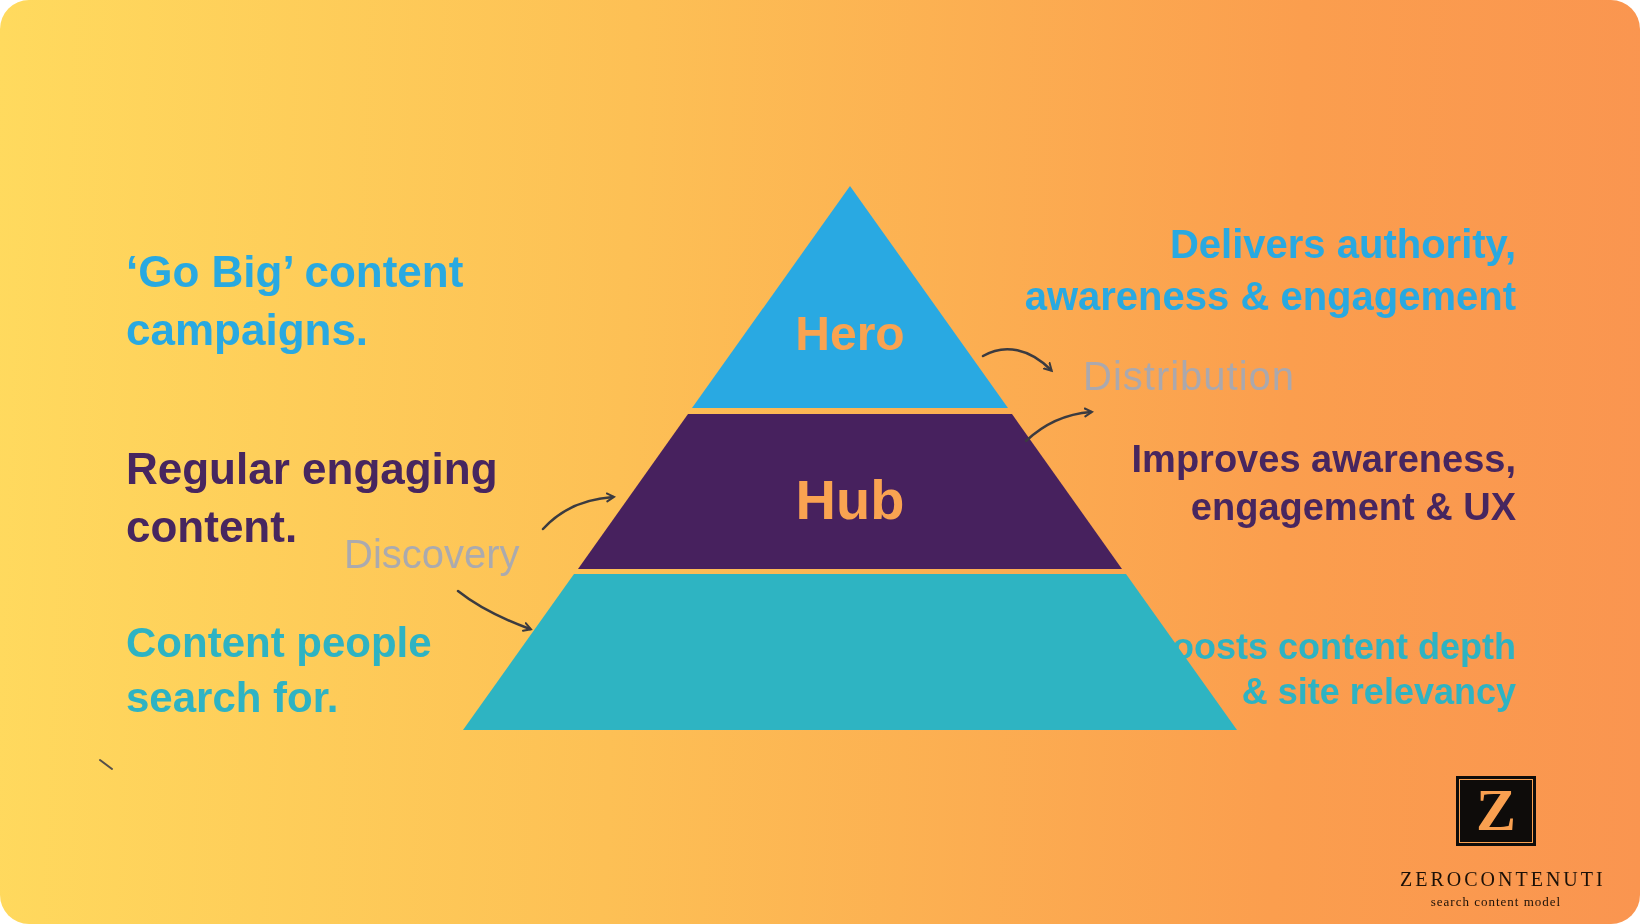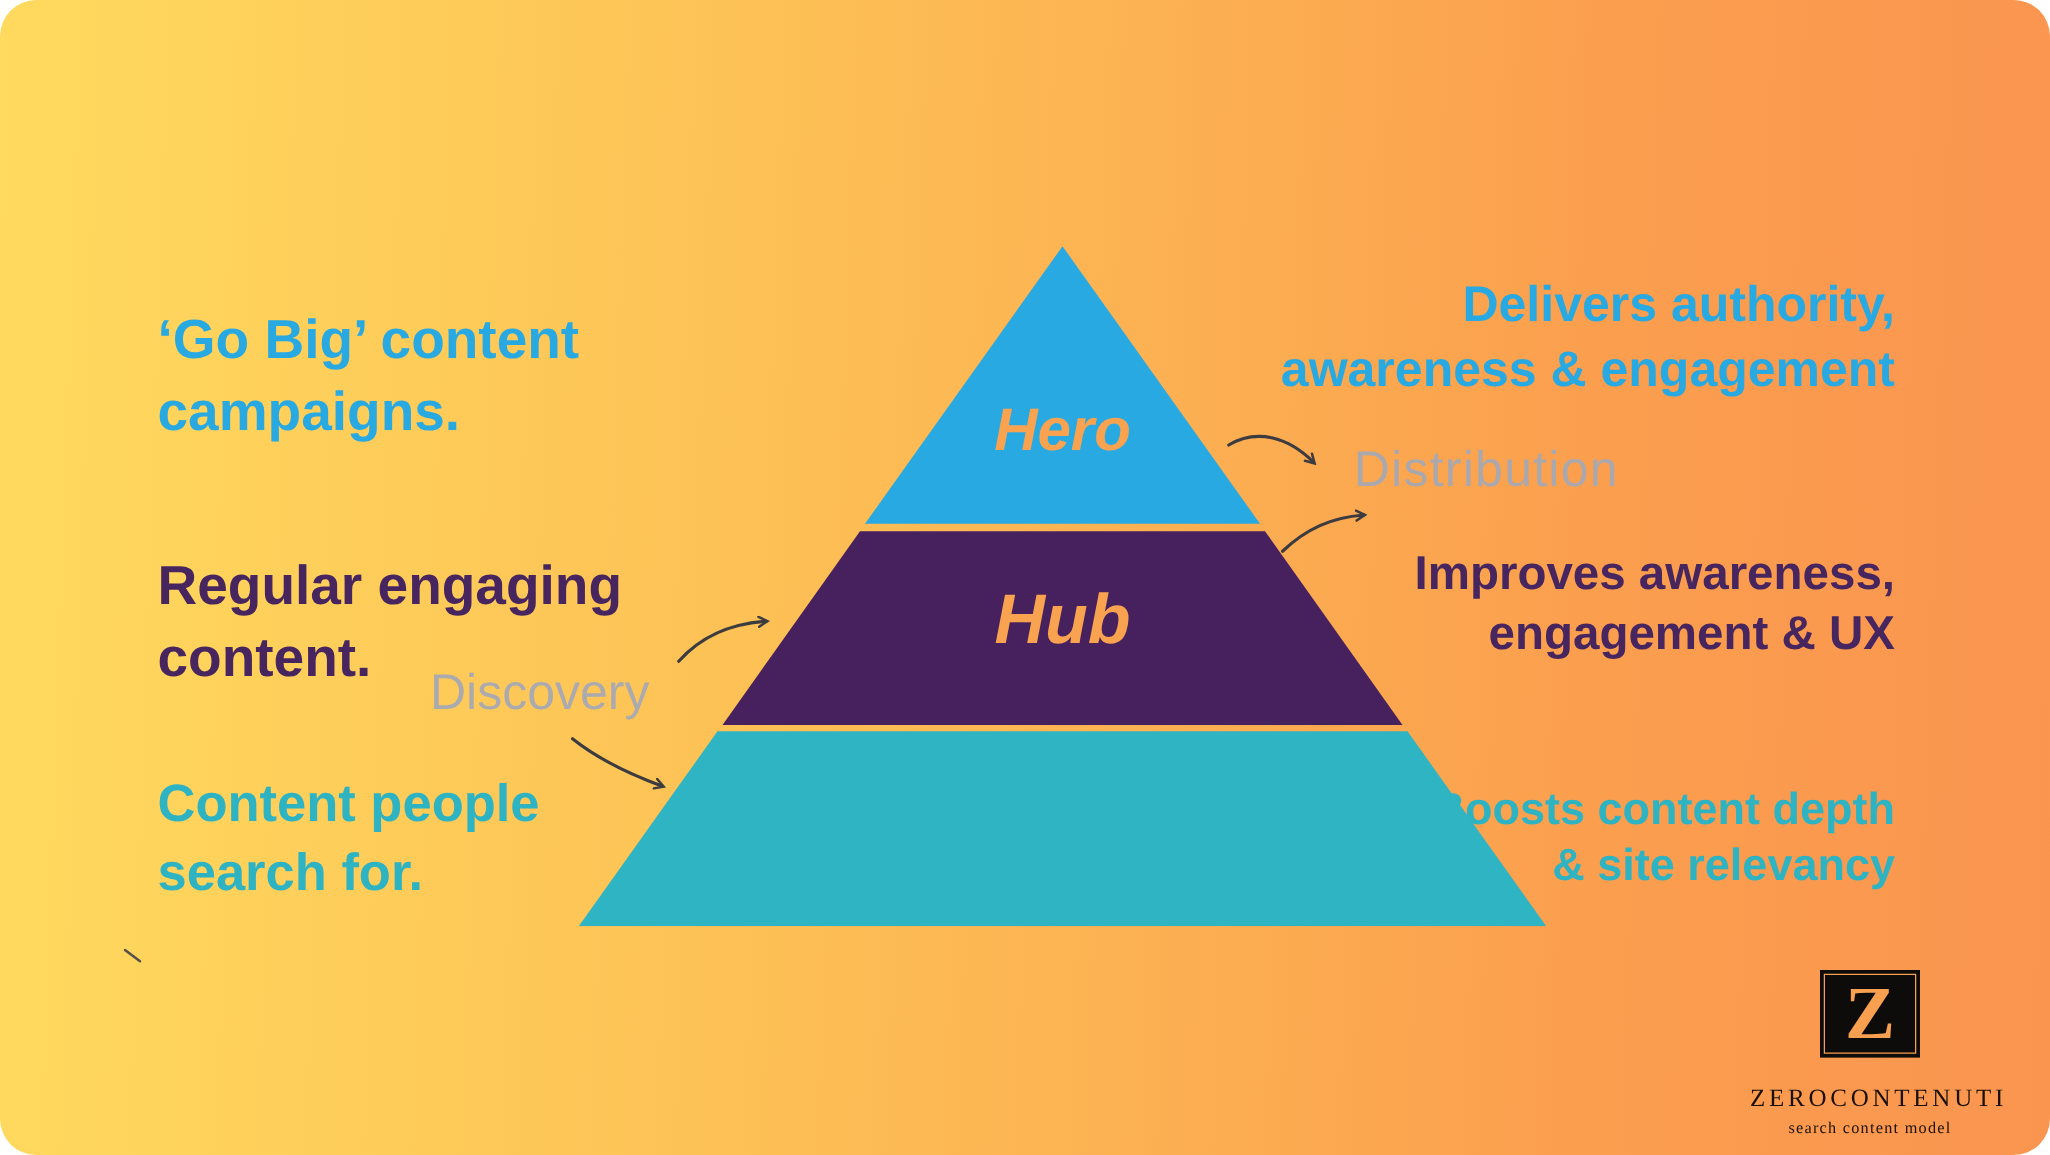--- a/index.html
+++ b/index.html
@@ -8,21 +8,21 @@
     font-family: "Liberation Sans", sans-serif;
     position: relative;
   }
   .canvas {
     position: absolute; inset: 0;
     background: linear-gradient(92deg, #FFDA5E 0%, #FDC055 38%, #FB9E4E 78%, #FA9550 100%);
     border-radius: 29px;
   }
   
   .pyramid {
-    position: absolute; left: 463px; top: 197px; width: 774px; height: 544px; font-style: italic;
+    position: absolute; left: 463px; top: 186px; width: 774px; height: 544px;
   }
   .pyramid svg { position: absolute; inset: 0; }
   .pyr-label {
     position: absolute; left: 0; width: 100%; text-align: center;
     font-weight: bold; line-height: 1;
   }
   .pyr-label.hero    { top: 124px; font-size: 48px; }
   .pyr-label.hub     { top: 270px; font-size: 56px; }
   .pyr-label.hygiene { top: 406px; font-size: 58px; }
   
@@ -86,21 +86,21 @@
   <div class="note note-right boosts" style="color: rgb(46, 179, 195);">Boosts content depth
 &amp; site relevancy</div>
 
   <div class="pyramid">
     <svg width="774" height="544" viewBox="0 0 774 544">
       <polygon points="387,0 545,222 229,222" fill="#29A9E2"></polygon>
       <polygon points="225,228 549,228 659,383 115,383" fill="#47215E"></polygon>
       <polygon points="111,388 663,388 774,544 0,544" fill="#2EB4C2"></polygon>
     </svg>
     <div class="pyr-label hero" style="color: rgb(249, 163, 81);">Hero</div>
-    <div class="pyr-label hub" style="color: rgb(249, 163, 81);">Hub</div>
+    <div class="pyr-label hub" style="color: rgb(249, 163, 81); margin-top: 16px;">Hub</div>
   </div>
 
   <svg class="arrows" width="1640" height="924" viewBox="0 0 1640 924">
     <defs>
       <marker id="ah" markerWidth="12" markerHeight="12" refX="7" refY="5" orient="auto" markerUnits="userSpaceOnUse">
         <path d="M1,1 L8,5 L1,9" fill="none" stroke="#3B3B40" stroke-width="2" stroke-linecap="round"></path>
       </marker>
     </defs>
     <path d="M 983 356 C 1005 343, 1030 349, 1051 370" fill="none" stroke="#3B3B40" stroke-width="2.5" stroke-linecap="round" marker-end="url(#ah)"></path>
     <path d="M 1026 441 C 1045 423, 1065 414, 1091 412" fill="none" stroke="#3B3B40" stroke-width="2.5" stroke-linecap="round" marker-end="url(#ah)"></path>

